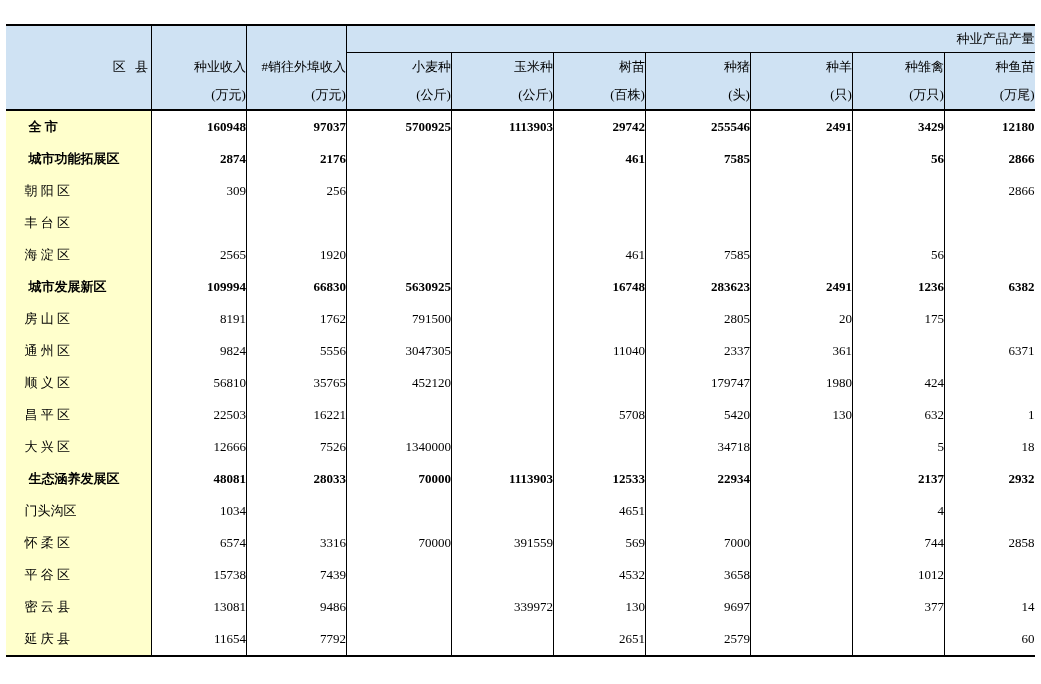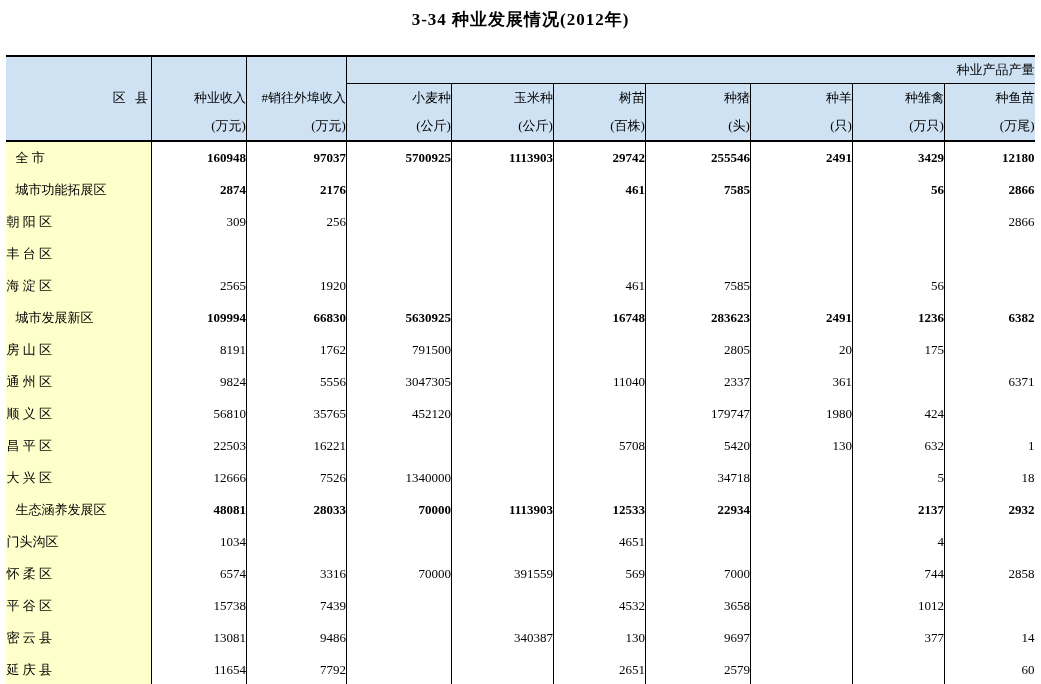--- a/index.html
+++ b/index.html
@@ -58,24 +58,25 @@
     border-bottom: 1px solid #000;
   }
   .cell-region {
     background: #ffffcc;
     font-size: 13px;
     padding-left: 8px;
     height: 32px;
     white-space: nowrap;
   }
   .cell-region.bold {
-    font-weight: normal;
-    padding-left: 9px;
+    font-weight: bold;
+    padding-left: 22px;
   }
   .cell-region.indent {
+    padding-left: 18px;
   }
   .cell-num {
     text-align: right;
     padding-right: 10px;
     height: 32px;
     font-size: 13px;
     background: #ffffff;
   }
   .cell-num.bold {
     font-weight: bold;
@@ -97,21 +98,20 @@
   }
   .hdr-bot {
     height: 28px;
   }
 </style>
 </head>
 <body>
 
 <div class="page">
 
-  <div class="title">3-34  种业发展情况(2012年)</div>
 
   <table class="main">
     <colgroup>
       <col style="width:145px">
       <col style="width:95px">
       <col style="width:100px">
       <col style="width:105px">
       <col style="width:102px">
       <col style="width:92px">
       <col style="width:105px">
@@ -330,21 +330,21 @@
           <td class="cell-num vline">3658</td>
           <td class="cell-num vline"></td>
           <td class="cell-num vline">1012</td>
           <td class="cell-num vline"></td>
         </tr>
         <tr>
           <td class="cell-region indent">密 云 县</td>
           <td class="cell-num vline">13081</td>
           <td class="cell-num vline">9486</td>
           <td class="cell-num vline"></td>
-          <td class="cell-num vline">340387</td>
+          <td class="cell-num vline">339972</td>
           <td class="cell-num vline">130</td>
           <td class="cell-num vline">9697</td>
           <td class="cell-num vline"></td>
           <td class="cell-num vline">377</td>
           <td class="cell-num vline">14</td>
         </tr>
         <tr>
           <td class="cell-region indent rule-bottom">延 庆 县</td>
           <td class="cell-num vline rule-bottom">11654</td>
           <td class="cell-num vline rule-bottom">7792</td>

